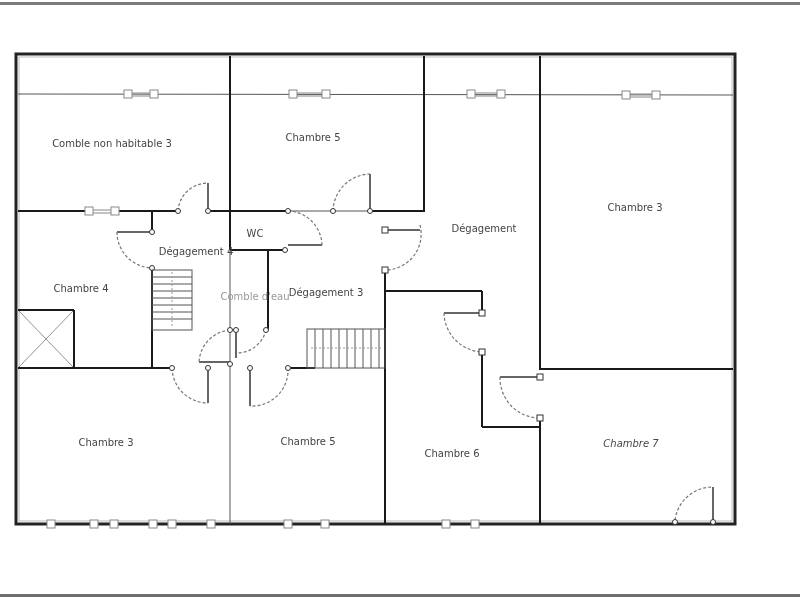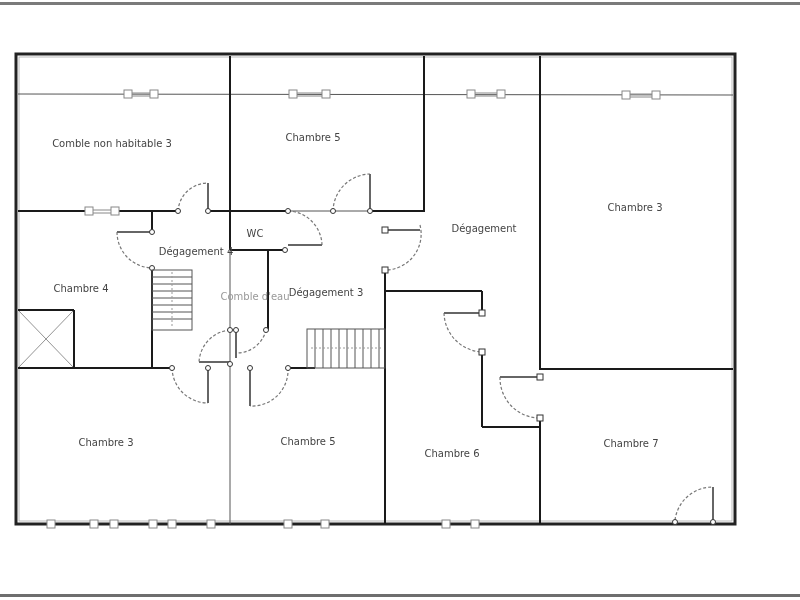--- a/index.html
+++ b/index.html
@@ -200,14 +200,14 @@
     <div class="room-label" style="left: 635px; top: 207px;">Chambre 3</div>
     <div class="room-label" style="left: 476px; top: 228px; margin-left: 8px;">Dégagement</div>
     <div class="room-label" style="left: 255px; top: 233px; text-align: right;">WC</div>
     <div class="room-label" style="left: 196px; top: 251px;">Dégagement 4</div>
     <div class="room-label" style="left: 81px; top: 288px; text-align: right;">Chambre 4</div>
     <div class="room-label light" style="left: 255px; top: 296px;">Comble d'eau</div>
     <div class="room-label" style="left: 326px; top: 292px;">Dégagement 3</div>
     <div class="room-label" style="left: 106px; top: 442px;">Chambre 3</div>
     <div class="room-label" style="left: 308px; top: 441px;">Chambre 5</div>
     <div class="room-label" style="left: 452px; top: 453px;">Chambre 6</div>
-    <div class="room-label" style="left: 631px; top: 443px;">Chambre 7</div>
+    <div class="room-label" style="left: 631px; top: 443px; font-style: italic;">Chambre 7</div>
   </div>
 
 </body></html>

